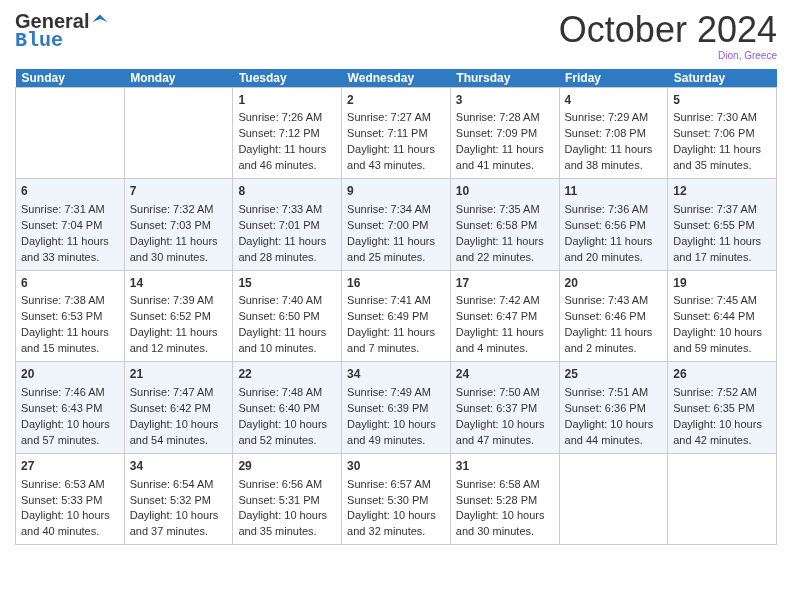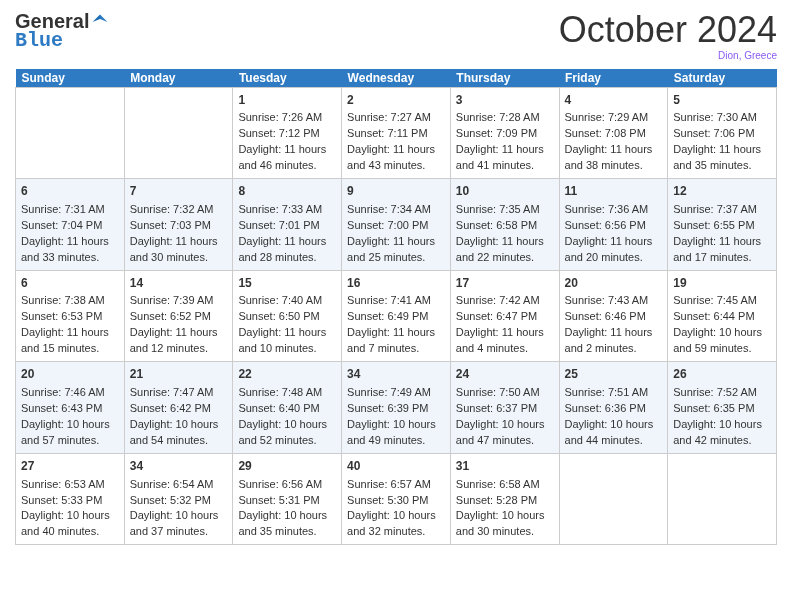--- a/index.html
+++ b/index.html
@@ -171,20 +171,20 @@
           <td><span class="day-number">22</span><span class="day-info">Sunrise: 7:48 AM<br>Sunset: 6:40 PM<br>Daylight: 10 hours and 52 minutes.</span></td>
           <td><span class="day-number">34</span><span class="day-info">Sunrise: 7:49 AM<br>Sunset: 6:39 PM<br>Daylight: 10 hours and 49 minutes.</span></td>
           <td><span class="day-number">24</span><span class="day-info">Sunrise: 7:50 AM<br>Sunset: 6:37 PM<br>Daylight: 10 hours and 47 minutes.</span></td>
           <td><span class="day-number">25</span><span class="day-info">Sunrise: 7:51 AM<br>Sunset: 6:36 PM<br>Daylight: 10 hours and 44 minutes.</span></td>
           <td><span class="day-number">26</span><span class="day-info">Sunrise: 7:52 AM<br>Sunset: 6:35 PM<br>Daylight: 10 hours and 42 minutes.</span></td>
         </tr>
         <tr>
           <td><span class="day-number">27</span><span class="day-info">Sunrise: 6:53 AM<br>Sunset: 5:33 PM<br>Daylight: 10 hours and 40 minutes.</span></td>
           <td><span class="day-number">34</span><span class="day-info">Sunrise: 6:54 AM<br>Sunset: 5:32 PM<br>Daylight: 10 hours and 37 minutes.</span></td>
           <td><span class="day-number">29</span><span class="day-info">Sunrise: 6:56 AM<br>Sunset: 5:31 PM<br>Daylight: 10 hours and 35 minutes.</span></td>
-          <td><span class="day-number">40</span><span class="day-info">Sunrise: 6:57 AM<br>Sunset: 5:30 PM<br>Daylight: 10 hours and 32 minutes.</span></td>
+          <td><span class="day-number">30</span><span class="day-info">Sunrise: 6:57 AM<br>Sunset: 5:30 PM<br>Daylight: 10 hours and 32 minutes.</span></td>
           <td><span class="day-number">31</span><span class="day-info">Sunrise: 6:58 AM<br>Sunset: 5:28 PM<br>Daylight: 10 hours and 30 minutes.</span></td>
           <td class="empty"></td>
           <td class="empty"></td>
         </tr>
       </tbody>
   </table>
 </div>
 
 </body></html>

